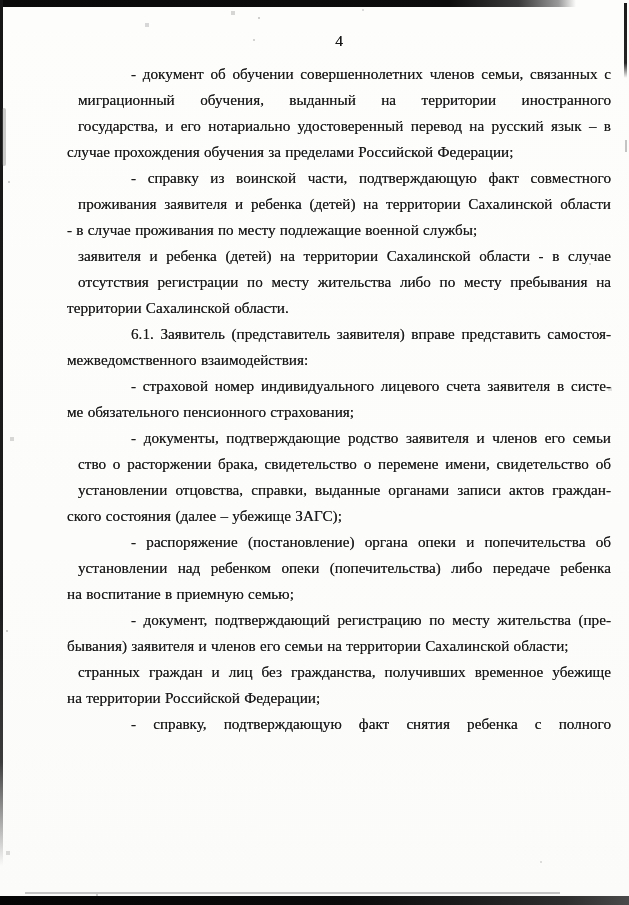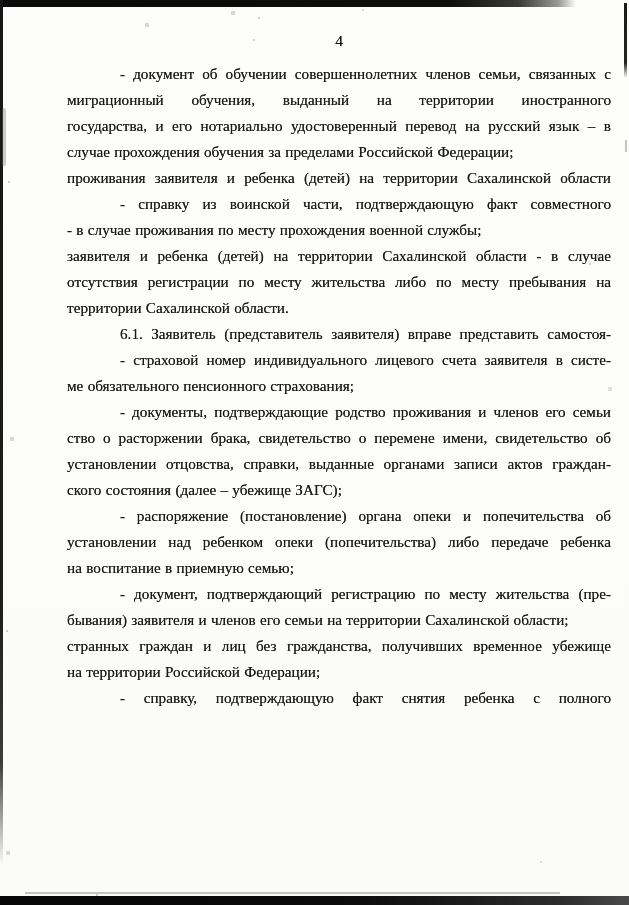--- a/index.html
+++ b/index.html
@@ -67,21 +67,21 @@
     font-size: 15.5px; line-height: 20px; color: #161616;
     text-shadow: 0 0 0.4px rgba(20,20,20,0.85);
   }
   .text-block {
     position: absolute; left: 67px; top: 61px; width: 544px;
     font-size: 15.2px; line-height: 26px; color: #1b1b1b;
     text-shadow: 0 0 0.4px rgba(25,25,25,0.8);
     word-spacing: 0.5px;
   }
   .line { height: 26px; overflow: hidden; }
-  .line.just { text-align: justify; text-align-last: justify; }
+  .line.just { text-align: justify; text-align-last: justify; margin-left: 11px; }
   .line.end  { text-align: left; text-align-last: left; }
   .line.indent { text-indent: 53px; }
 </style>
 </head>
 <body>
 
 <div class="scan">
 
   <div class="edge-top"></div>
   <div class="edge-left"></div>
@@ -92,30 +92,31 @@
   <div class="edge-bottom"></div>
   <div class="specks"></div>
 
   <div class="page-number">4</div>
 
   <div class="text-block">
       <div class="line indent just">- документ об обучении совершеннолетних членов семьи, связанных с</div>
       <div class="line just">миграционный обучения, выданный на территории иностранного</div>
       <div class="line just">государства, и его нотариально удостоверенный перевод на русский язык – в</div>
       <div class="line end">случае прохождения обучения за пределами Российской Федерации;</div>
+      <div class="line indent just">- справку из воинской части, подтверждающую факт совместного</div>
       <div class="line just">проживания заявителя и ребенка (детей) на территории Сахалинской области</div>
-      <div class="line indent just">- справку из воинской части, подтверждающую факт совместного</div>
-      <div class="line end">- в случае проживания по месту прохождения военной службы;</div>
+      <div class="line end">- в случае проживания по месту подлежащие военной службы;</div>
       <div class="line just">заявителя и ребенка (детей) на территории Сахалинской области - в случае</div>
       <div class="line just">отсутствия регистрации по месту жительства либо по месту пребывания на</div>
       <div class="line end">территории Сахалинской области.</div>
       <div class="line indent just">6.1. Заявитель (представитель заявителя) вправе представить самостоя-</div>
+      <div class="line end">межведомственного взаимодействия:</div>
       <div class="line indent just">- страховой номер индивидуального лицевого счета заявителя в систе-</div>
       <div class="line end">ме обязательного пенсионного страхования;</div>
-      <div class="line indent just">- документы, подтверждающие родство проживания и членов его семьи</div>
+      <div class="line indent just">- документы, подтверждающие родство заявителя и членов его семьи</div>
       <div class="line just">ство о расторжении брака, свидетельство о перемене имени, свидетельство об</div>
       <div class="line just">установлении отцовства, справки, выданные органами записи актов граждан-</div>
       <div class="line end">ского состояния (далее – убежище ЗАГС);</div>
       <div class="line indent just">- распоряжение (постановление) органа опеки и попечительства об</div>
       <div class="line just">установлении над ребенком опеки (попечительства) либо передаче ребенка</div>
       <div class="line end">на воспитание в приемную семью;</div>
       <div class="line indent just">- документ, подтверждающий регистрацию по месту жительства (пре-</div>
       <div class="line end">бывания) заявителя и членов его семьи на территории Сахалинской области;</div>
       <div class="line just">странных граждан и лиц без гражданства, получивших временное убежище</div>
       <div class="line end">на территории Российской Федерации;</div>

